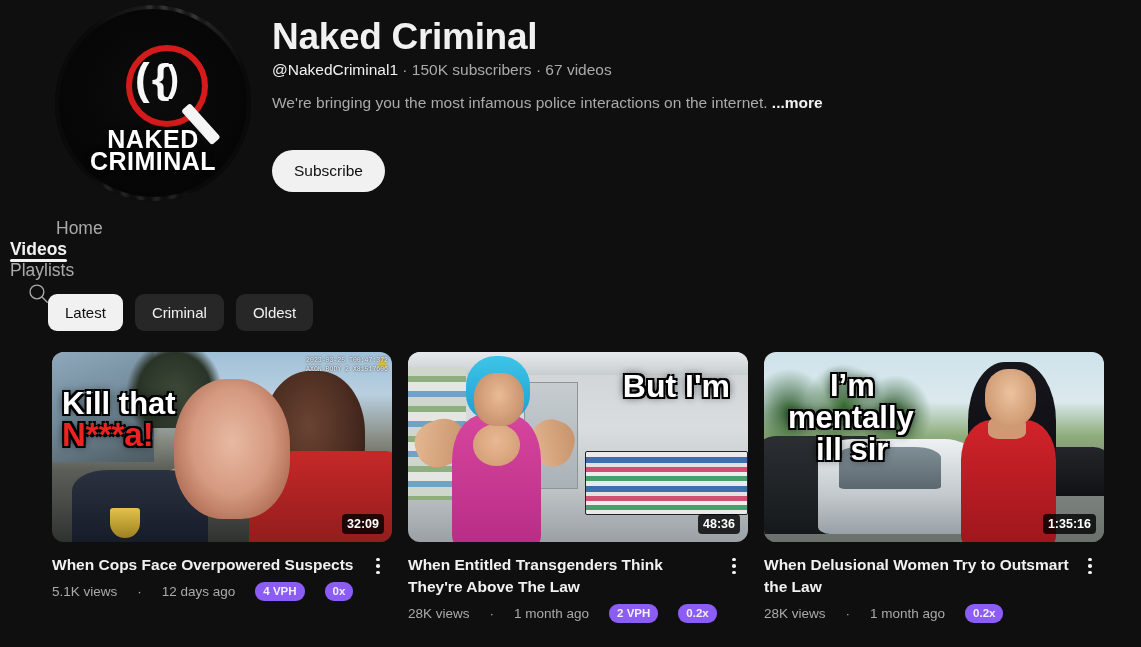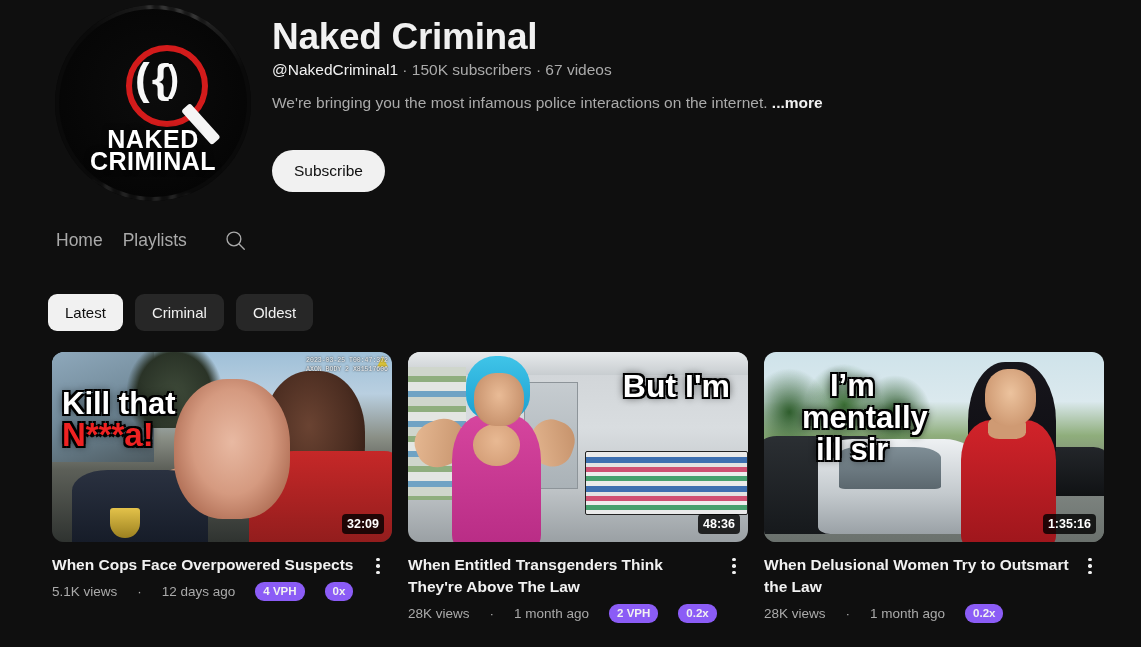--- a/index.html
+++ b/index.html
@@ -87,21 +87,21 @@
     height: 42px; padding: 0 22px;
     background: #f1f1f1; color: #0f0f0f;
     border: none; border-radius: 21px;
     font-family: "Liberation Sans", sans-serif;
     font-size: 15.5px; font-weight: 500; cursor: pointer;
   }
 
   
   .tabs-row {
     position: absolute; left: 0; top: 218px; width: 904px; height: 48px;
-    display: flex; align-items: flex-start;
+    display: flex; align-items: flex-start; flex-direction: column;
   }
   .tab {
     position: relative; margin-left: 0; padding: 0 10px;
     height: 44px; display: flex; align-items: center;
     color: #aaaaaa; font-size: 17.5px; font-weight: 500; cursor: pointer;
   }
   .tab:first-child { margin-left: 46px; }
   .tab.active { color: #f1f1f1; font-weight: 700; }
   .tab.active::after {
     content: ""; position: absolute; left: 10px; right: 10px; bottom: -2px;
@@ -310,21 +310,21 @@
   .t3-top {
     position:absolute; left:58%; top:36%; width:28%; height:66%;
     background: linear-gradient(180deg,#d2232a 0%, #9e161c 100%);
     border-radius: 32% 32% 8% 8%;
   }
   .t3-neck {
     position:absolute; left:66%; top:34%; width:11%; height:12%;
     background: #cf9a73; border-radius: 30%;
   }
   .t3-l1 { left: 66px; top: 18px; font-size: 31px; color:#ffffff; }
-  .t3-l2 { left: 38px; top: 50px; font-size: 31px; color:#ffffff; }
+  .t3-l2 { left: 24px; top: 50px; font-size: 31px; color:#ffffff; }
   .t3-l3 { left: 52px; top: 82px; font-size: 31px; color:#ffffff; }
 
   
   .card-meta { position: relative; padding: 12px 0 0 0; padding-right: 34px; }
   .card-title {
     color: #f1f1f1; font-size: 15.5px; font-weight: 600; line-height: 22px;
     max-height: 44px; overflow: hidden;
   }
   .card-sub {
     margin-top: 6px; display: flex; align-items: center; gap: 20px;
@@ -375,20 +375,21 @@
         <span>We're bringing you the most infamous police interactions on the internet.</span>
         <span class="more-link">...more</span>
       </div>
     </div>
 
     <button class="subscribe-btn">Subscribe</button>
   </div>
 
   <div class="tabs-row">
     <div class="tab">Home</div>
+    <div class="tab active">Videos</div>
     <div class="tab">Playlists</div>
     <div class="search-tab">
       <svg width="25" height="25" viewBox="0 0 24 24">
         <circle cx="10.5" cy="10.5" r="6.6" fill="none" stroke="#aaaaaa" stroke-width="1.3"></circle>
         <line x1="15.4" y1="15.4" x2="20.4" y2="20.4" stroke="#aaaaaa" stroke-width="1.3" stroke-linecap="round"></line>
       </svg>
     </div>
   </div>
 
   <div class="chips-row">

